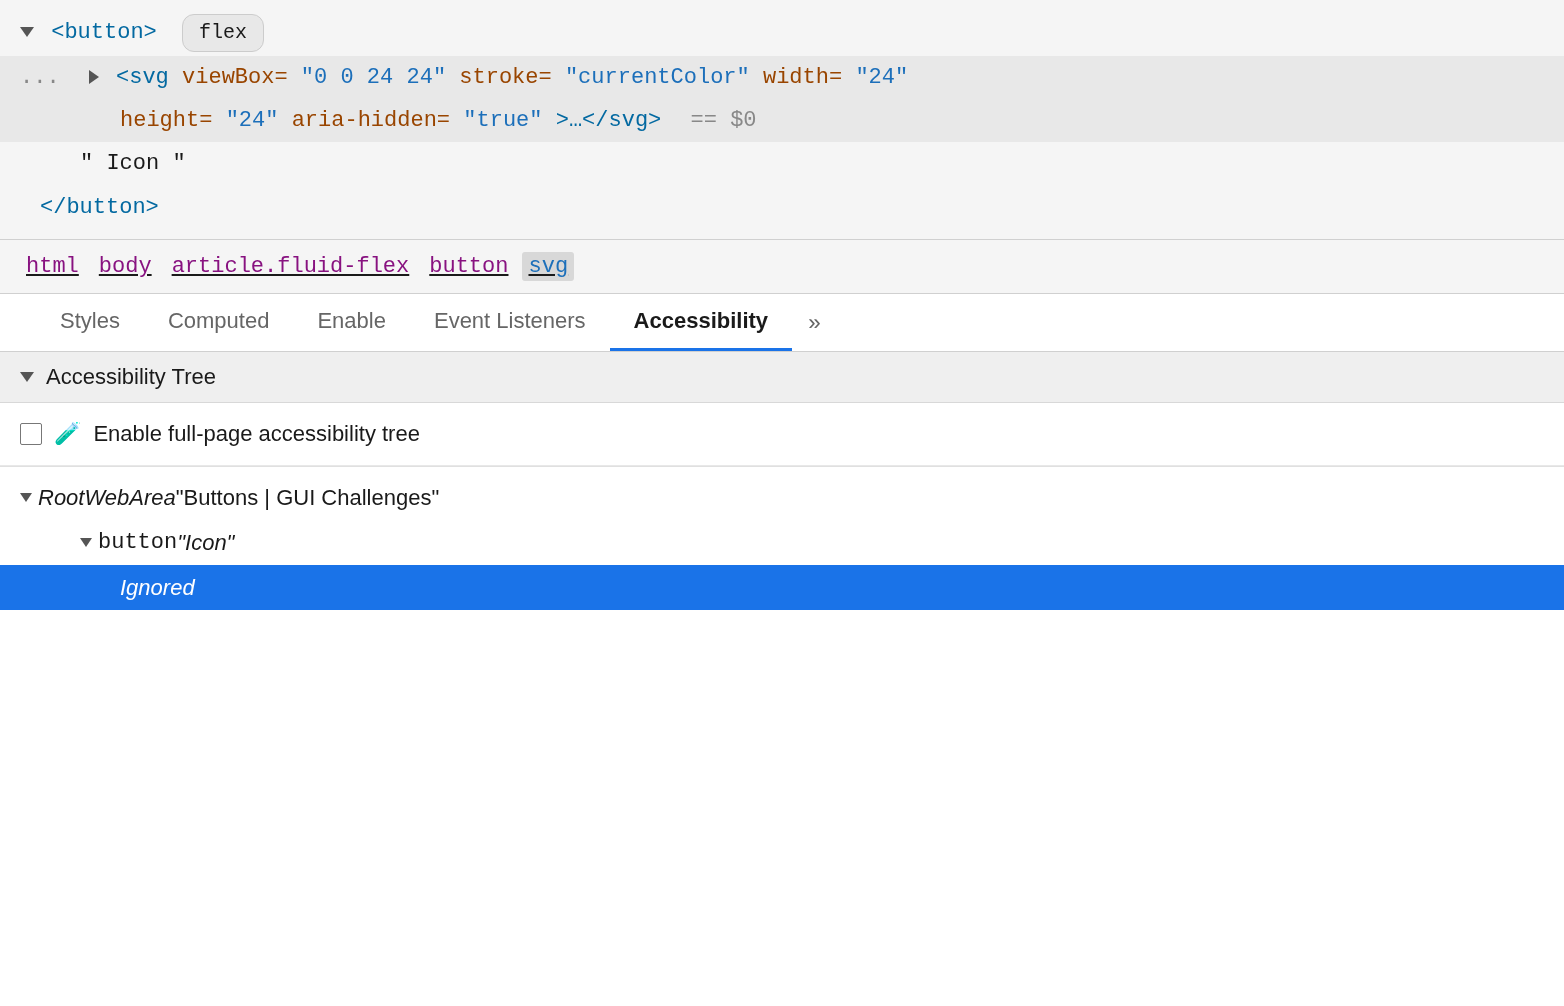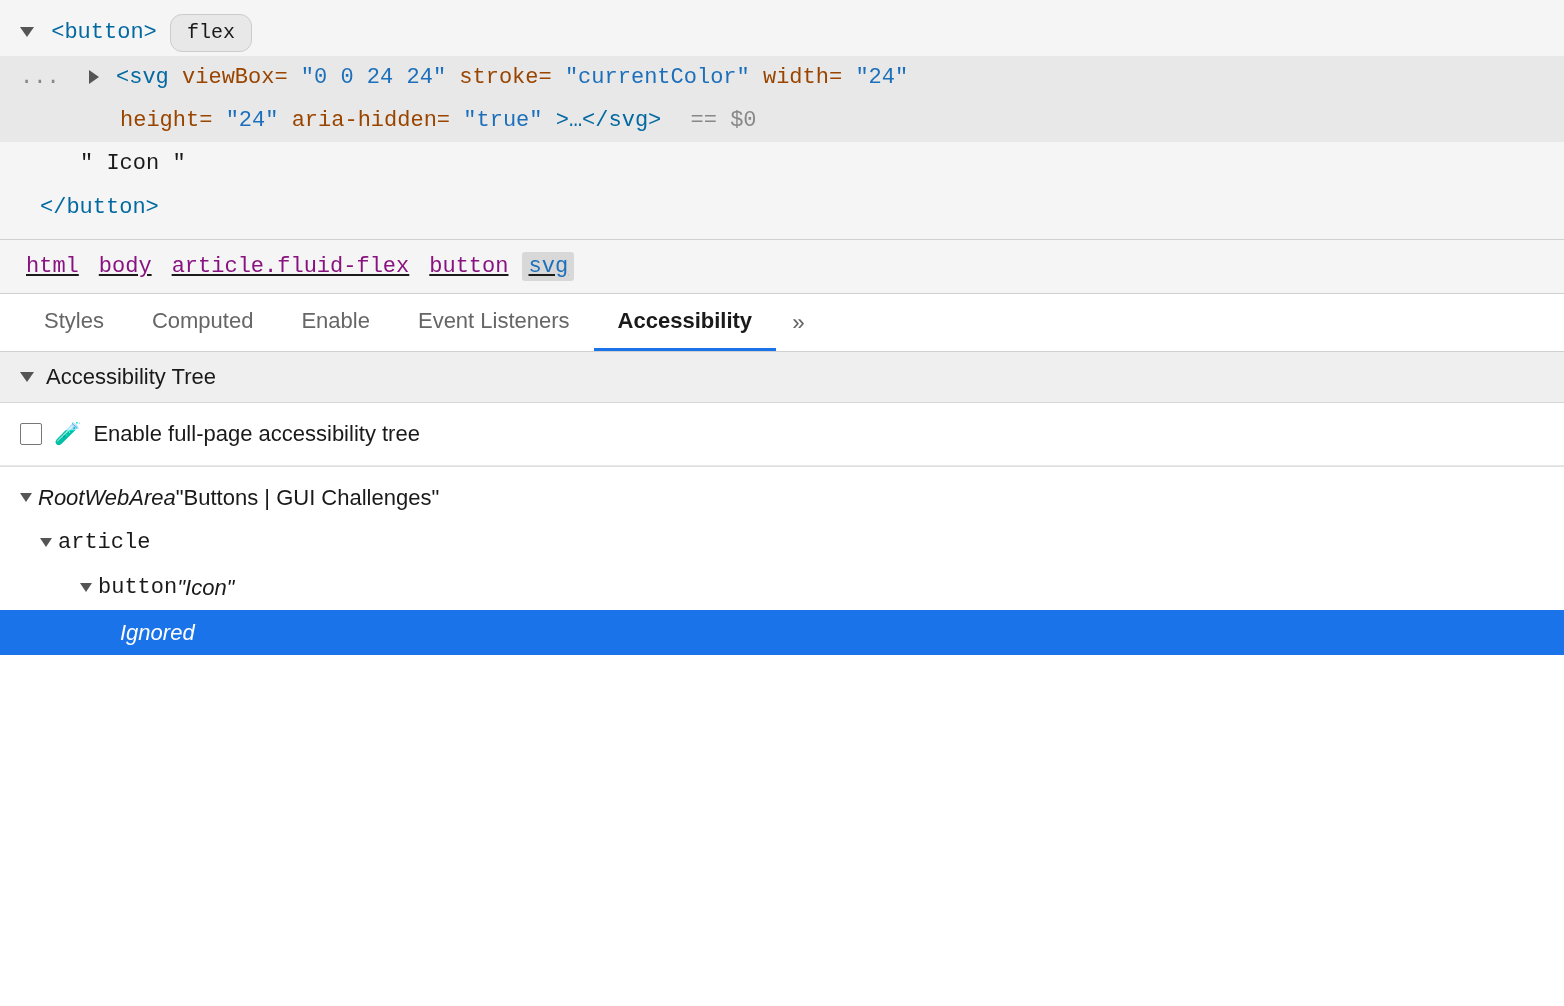--- a/index.html
+++ b/index.html
@@ -90,21 +90,21 @@
       background: #d8d8d8;
       color: #1c6fba;
     }
 
     
     .tabs-bar {
       display: flex;
       align-items: flex-end;
       border-bottom: 1px solid #d0d0d0;
       background: #ffffff;
-      padding: 0 20px;
+      padding: 0 36px;
     }
 
     .tab {
       padding: 14px 24px;
       font-size: 22px;
       color: #666;
       cursor: pointer;
       border-bottom: 3px solid transparent;
       font-family: -apple-system, BlinkMacSystemFont, 'Segoe UI', sans-serif;
     }
@@ -234,21 +234,21 @@
       border-top: 1px solid #e0e0e0;
     }
   </style>
 </head>
 <body>
 
 <div class="dom-inspector">
   <div class="dom-line">
     <span class="triangle-down"></span>
     <span class="tag-purple">&lt;button&gt;</span>
-    <span style="display:inline-block; background:#e8e8e8; border:1px solid #ccc; border-radius:12px; padding:2px 16px; font-size:20px; margin-left:0; color:#1a1a1a;">flex</span>
+    <span style="display:inline-block; background:#e8e8e8; border:1px solid #ccc; border-radius:12px; padding:2px 16px; font-size:20px; margin-left:12px; color:#1a1a1a;">flex</span>
   </div>
 
   <div class="dom-line highlighted">
     <span class="dom-ellipsis">...</span>
     <span class="triangle-right"></span>
     <span class="tag-purple">&lt;svg</span>
     <span class="tag-orange"> viewBox=</span>
     <span class="string-blue">"0 0 24 24"</span>
     <span class="tag-orange"> stroke=</span>
     <span class="string-blue">"currentColor"</span>
@@ -307,24 +307,20 @@
   <hr class="divider">
 
   <div class="tree-content">
 
     <div class="tree-line">
       <span class="chevron-down-sm"></span>
       <span class="italic-text">RootWebArea</span>
       <span> "Buttons | GUI Challenges"</span>
     </div>
 
-    <div class="tree-line tree-indent-1">
-      <span class="chevron-down-sm"></span>
-      <span class="mono-text">article</span>
-    </div>
 
     <div class="tree-line tree-indent-2">
       <span class="chevron-down-sm"></span>
       <span class="mono-text">button</span>
       <span class="italic-text"> "Icon"</span>
     </div>
 
     <div class="tree-line tree-indent-3 selected">
       <span class="italic-text">Ignored</span>
     </div>

